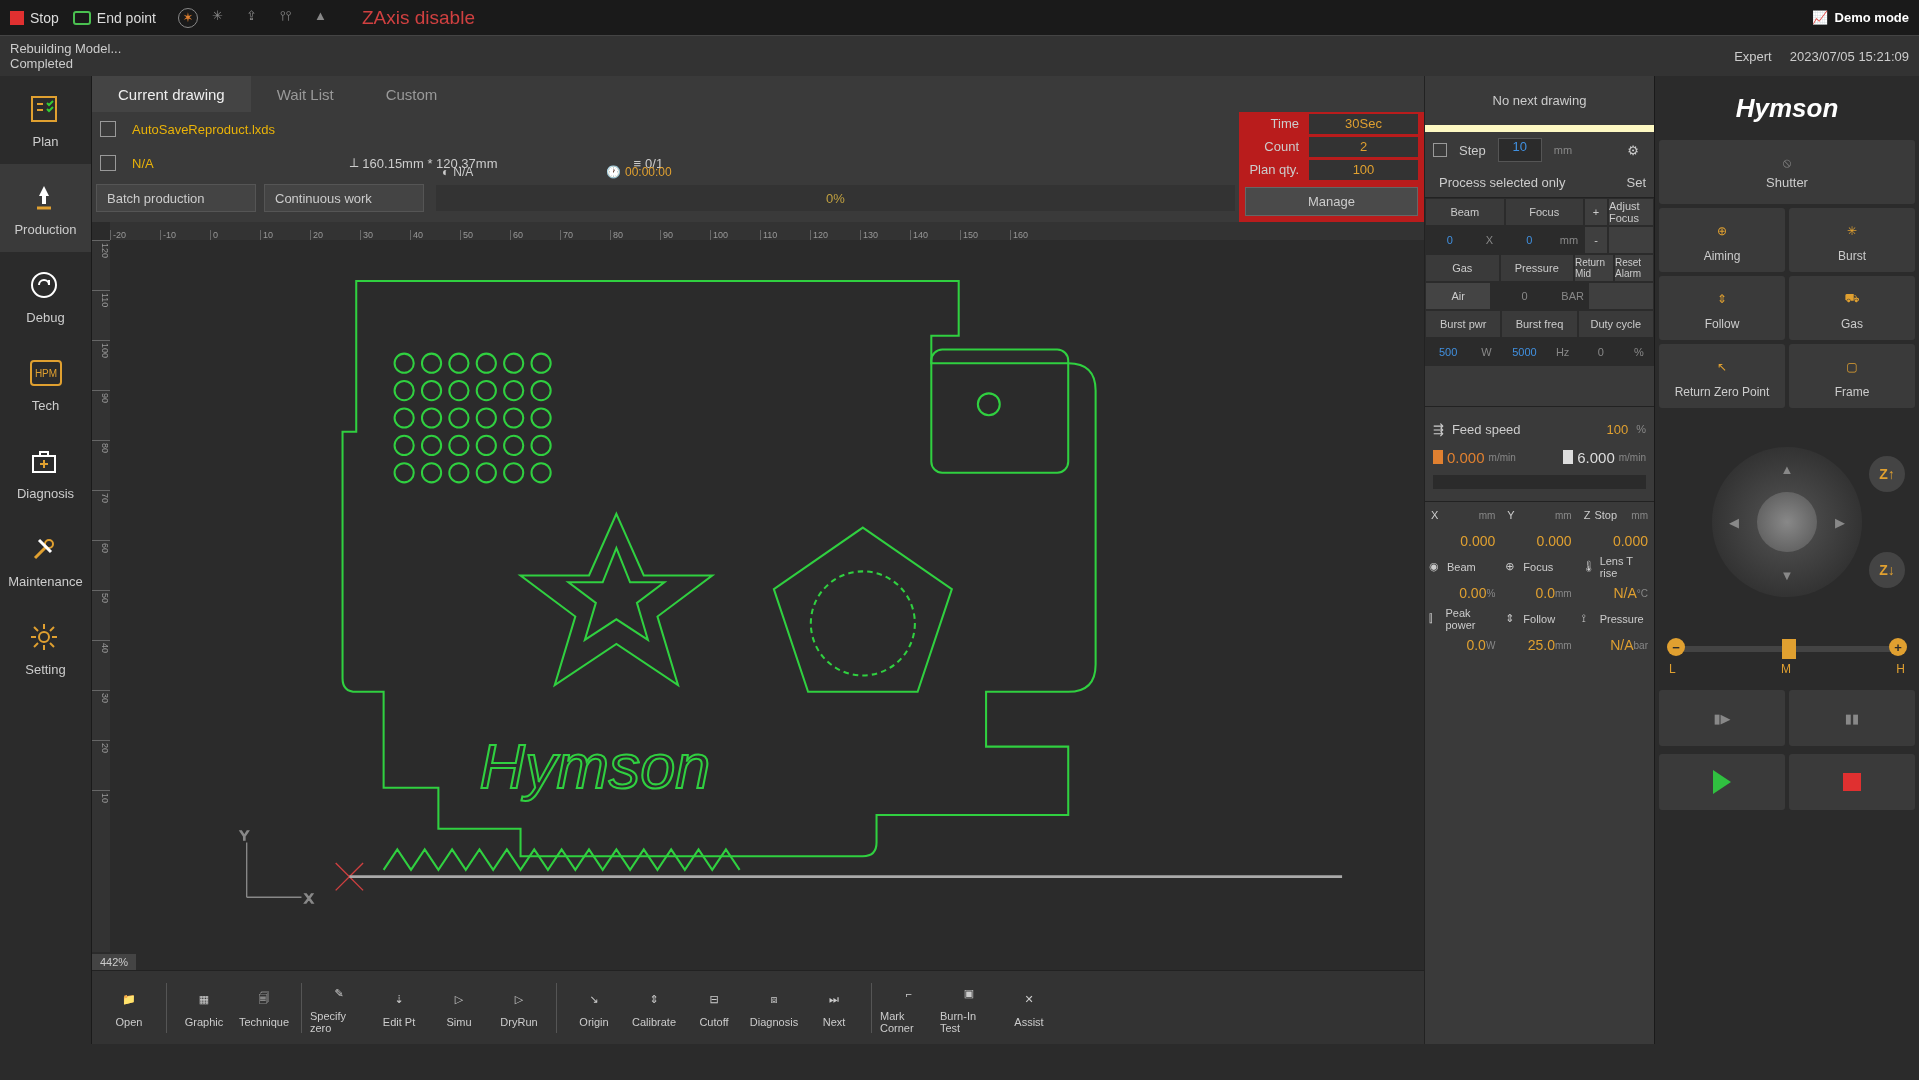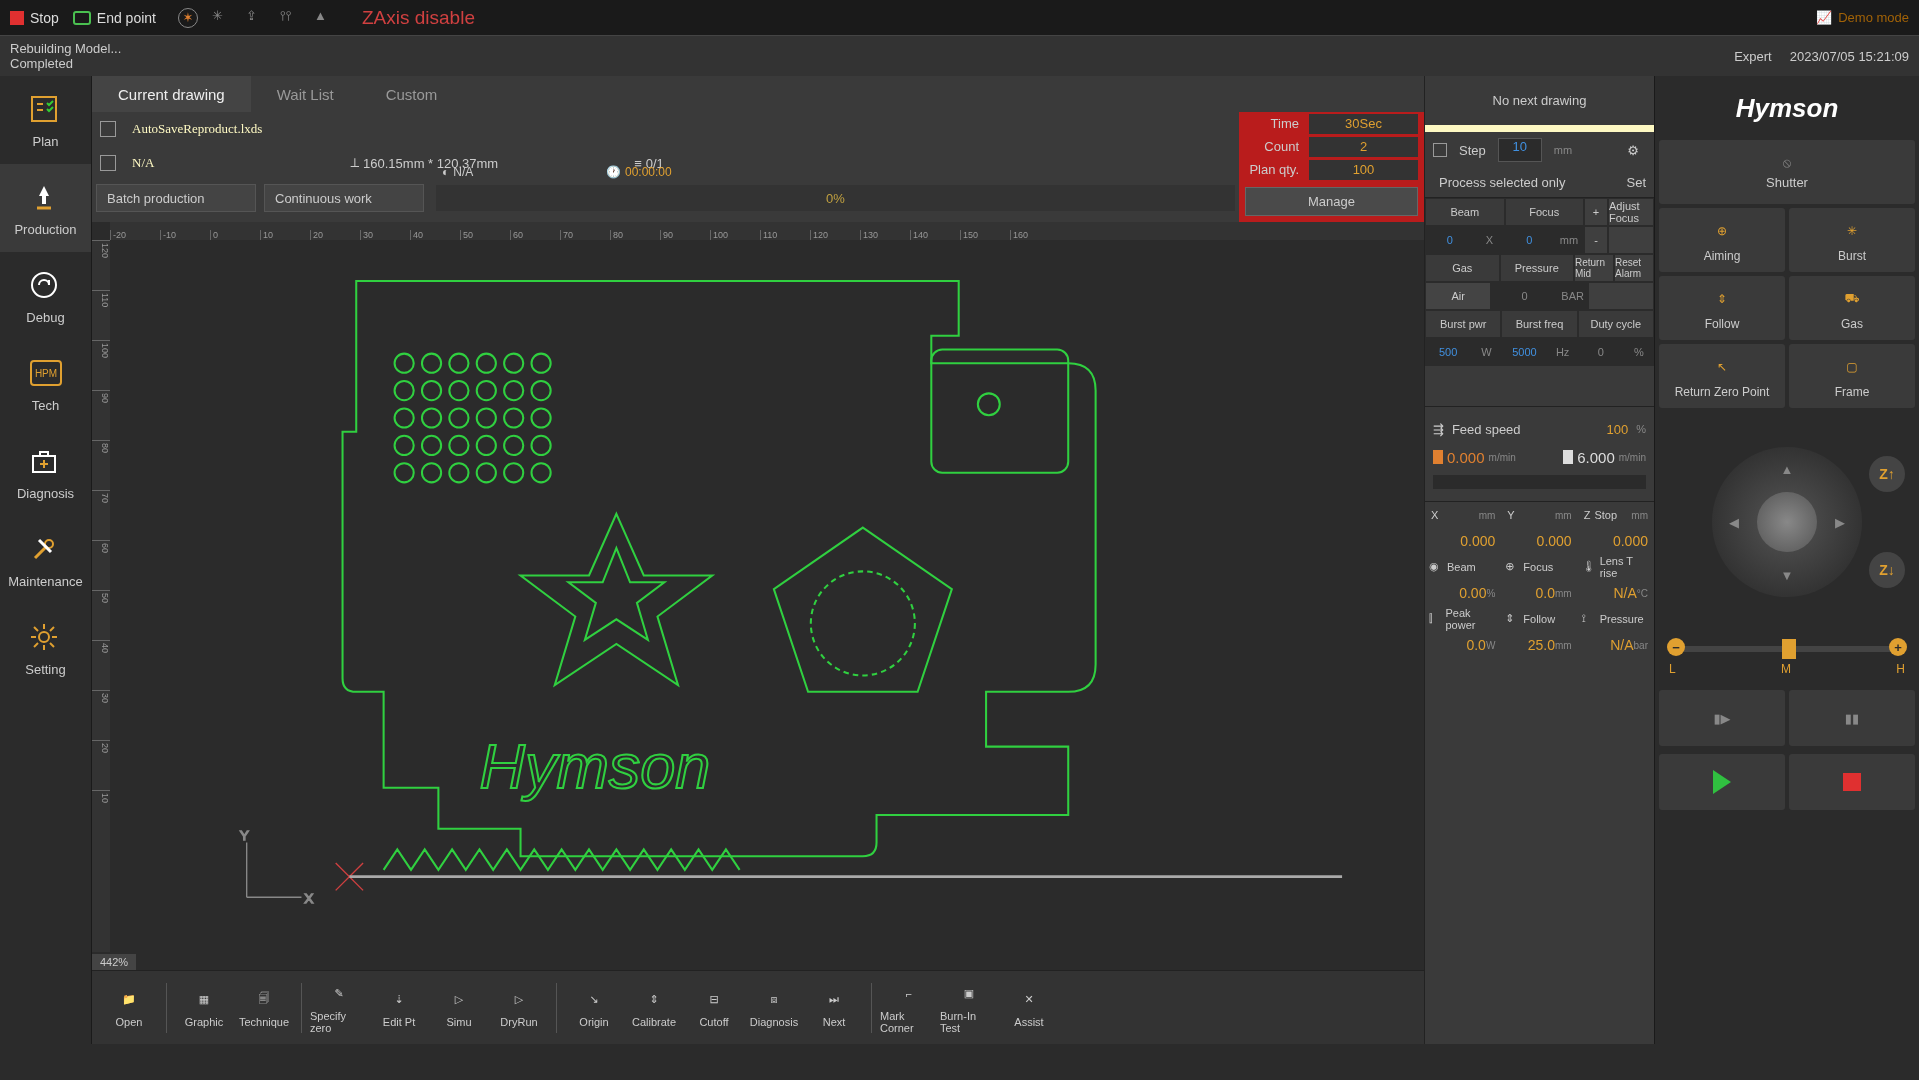--- a/index.html
+++ b/index.html
@@ -7,38 +7,38 @@
 .topbar { height: 36px; background: #1a1a1a; display: flex; align-items: center; padding: 0 10px; gap: 14px; border-bottom: 1px solid #444; }
 .topbar .sq-red { width: 14px; height: 14px; background: #e03030; }
 .topbar .lbl { color: #ddd; font-size: 14px; }
 .topbar .icon-btn { display: flex; align-items: center; gap: 6px; cursor: pointer; }
 .topbar .green-icon { width: 18px; height: 14px; border: 2px solid #4ac050; border-radius: 3px; position: relative; }
 .topbar .sep-icons { display: flex; gap: 14px; margin-left: 8px; }
 .topbar .circ-icon { width: 20px; height: 20px; border: 1px solid #888; border-radius: 50%; display: flex; align-items: center; justify-content: center; color: #e08030; }
 .topbar .gray-icon { width: 20px; height: 20px; color: #888; }
 .topbar .warn-text { color: #d04040; font-size: 19px; margin-left: 14px; }
 .topbar .right { margin-left: auto; display: flex; align-items: center; gap: 10px; }
-.topbar .demo { color: #a16207; font-weight: normal; }
+.topbar .demo { color: #ffffff; font-weight: bold; }
 .statusbar { height: 40px; background: #333; display: flex; align-items: center; padding: 0 10px; font-size: 13px; gap: 20px; }
 .statusbar .msgs { display: flex; flex-direction: column; }
 .statusbar .right { margin-left: auto; display: flex; gap: 18px; }
 .main { display: flex; height: 968px; }
 .sidenav { width: 92px; background: #2b2b2b; display: flex; flex-direction: column; border-right: 1px solid #1a1a1a; }
 .sidenav .item { height: 88px; display: flex; flex-direction: column; align-items: center; justify-content: center; gap: 8px; cursor: pointer; color: #ccc; }
 .sidenav .item.active { background: #3a3a3a; }
 .sidenav .icon { width: 34px; height: 34px; display: flex; align-items: center; }
 .center { flex: 1; display: flex; flex-direction: column; background: #3a3a3a; }
 .tabs { height: 36px; display: flex; align-items: center; background: #3a3a3a; }
 .tabs .tab { padding: 0 26px; height: 100%; display: flex; align-items: center; cursor: pointer; color: #999; font-size: 15px; }
 .tabs .tab.active { background: #444; color: #eee; }
 .infobar { display: flex; height: 110px; }
 .infoleft { flex: 1; display: flex; flex-direction: column; }
 .inforow { display: flex; align-items: center; height: 34px; padding: 0 8px; gap: 16px; }
 .inforow .file-icon { width: 16px; height: 16px; border: 1px solid #999; }
-.inforow .text { color: #fef9c3; font-family: Liberation Serif, serif; }
+.inforow .text { color: #eab308; }
 .inforow .dim { display: flex; align-items: center; gap: 4px; margin-left: 180px; }
 .inforow .count { display: flex; align-items: center; gap: 4px; margin-left: 120px; }
 .inforow2 { display: flex; align-items: center; height: 36px; gap: 8px; padding: 0 4px; }
 .select-box { background: #444; border: 1px solid #555; height: 28px; padding: 0 10px; display: flex; align-items: center; min-width: 160px; cursor: pointer; }
 .progress { flex: 1; height: 26px; background: #333; display: flex; align-items: center; justify-content: center; color: #c0a040; position: relative; margin-left: 4px; }
 .progress .na { position: absolute; left: 6px; top: -20px; color: #ccc; font-size: 12px; display:flex; align-items:center; gap:4px;}
 .progress .timer { position: absolute; left: 170px; top: -20px; color: #e0a030; font-size: 12px; display:flex; align-items:center; gap:4px;}
 .inforight { width: 185px; display: flex; flex-direction: column; background: #b91c1c; }
 .inforight .kv { display: flex; height: 24px; align-items: center; }
 .inforight .k { width: 70px; text-align: right; padding-right: 10px; color: #ccc; }

